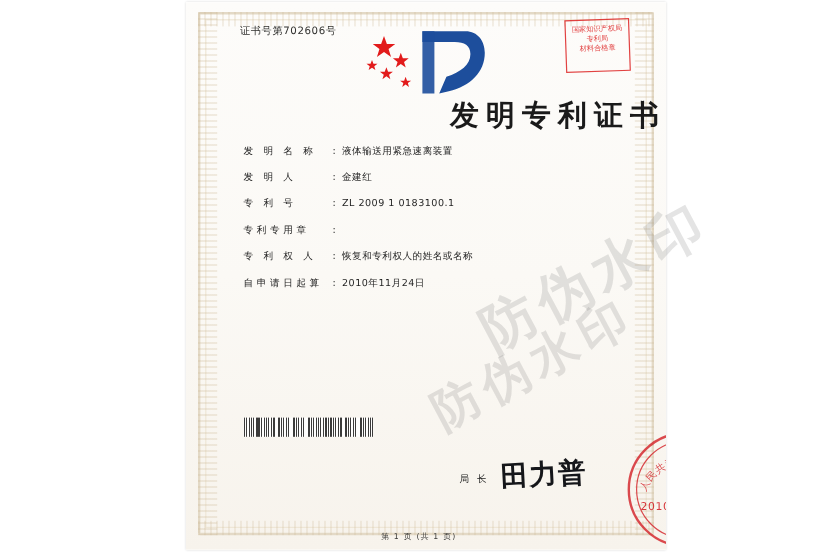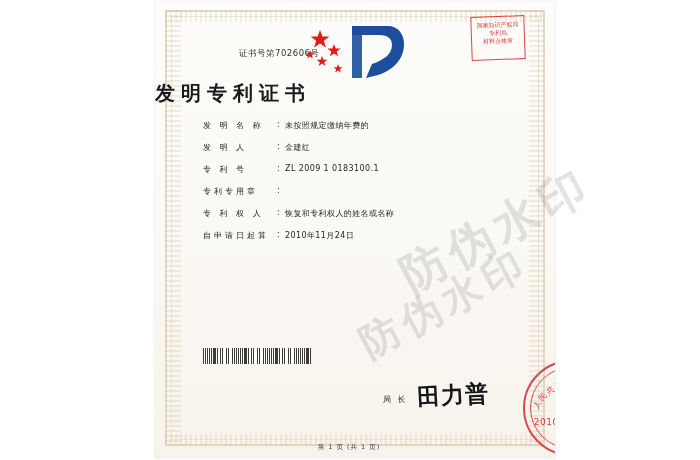--- a/index.html
+++ b/index.html
@@ -98,26 +98,25 @@
         rgba(205,185,150,0.22) 0px,
         rgba(205,185,150,0.22) 2px,
         rgba(255,255,255,0) 2px,
         rgba(255,255,255,0) 5px);
   }
 
   
   .cert-no {
     position: absolute;
     left: 45px;
-    top: 46px;
+    top: 18px;
     font-size: 8.5px;
     color: #30302e;
     letter-spacing: 0.5px;
     font-family: "DejaVu Sans", sans-serif;
-    margin-left: 39px;
   }
 
   
   .top-seal {
     position: absolute;
     right: 30px;
     top: 14px;
     width: 54px;
     height: 44px;
     border: 1.5px solid #d22;
@@ -141,38 +140,38 @@
     width: 110px;
     height: 62px;
   }
 
   
   .title {
     position: absolute;
     left: 0;
     right: 0;
     top: 78px;
-    text-align: left;
+    text-align: right;
     font-family: "DejaVu Serif", serif;
-    font-size: 20px;
+    font-size: 24px;
     font-weight: bold;
     letter-spacing: 6px;
     color: #1a1a1a;
   }
 
   
   .fields {
     position: absolute;
     left: 48px;
     top: 118px;
     right: 40px;
   }
   .field-row {
     display: flex;
-    align-items: flex-start;
+    align-items: center;
     margin-bottom: 11px;
     font-size: 8px;
     color: #1f1f1f;
   }
   .field-label {
     width: 74px;
     flex: 0 0 74px;
     letter-spacing: 3px;
     white-space: nowrap;
   }
@@ -353,21 +352,21 @@
         </g>
       </svg>
     </div>
 
     <div class="title">发明专利证书</div>
 
     <div class="fields">
       <div class="field-row">
         <div class="field-label">发 明 名 称</div>
         <div class="field-colon">:</div>
-        <div class="field-value">未按照规定缴纳年费的</div>
+        <div class="field-value">液体输送用紧急速离装置</div>
       </div>
       <div class="field-row">
         <div class="field-label">发 明 人</div>
         <div class="field-colon">:</div>
         <div class="field-value">金建红</div>
       </div>
       <div class="field-row">
         <div class="field-label">专 利 号</div>
         <div class="field-colon">:</div>
         <div class="field-value">ZL 2009 1 0183100.1</div>

